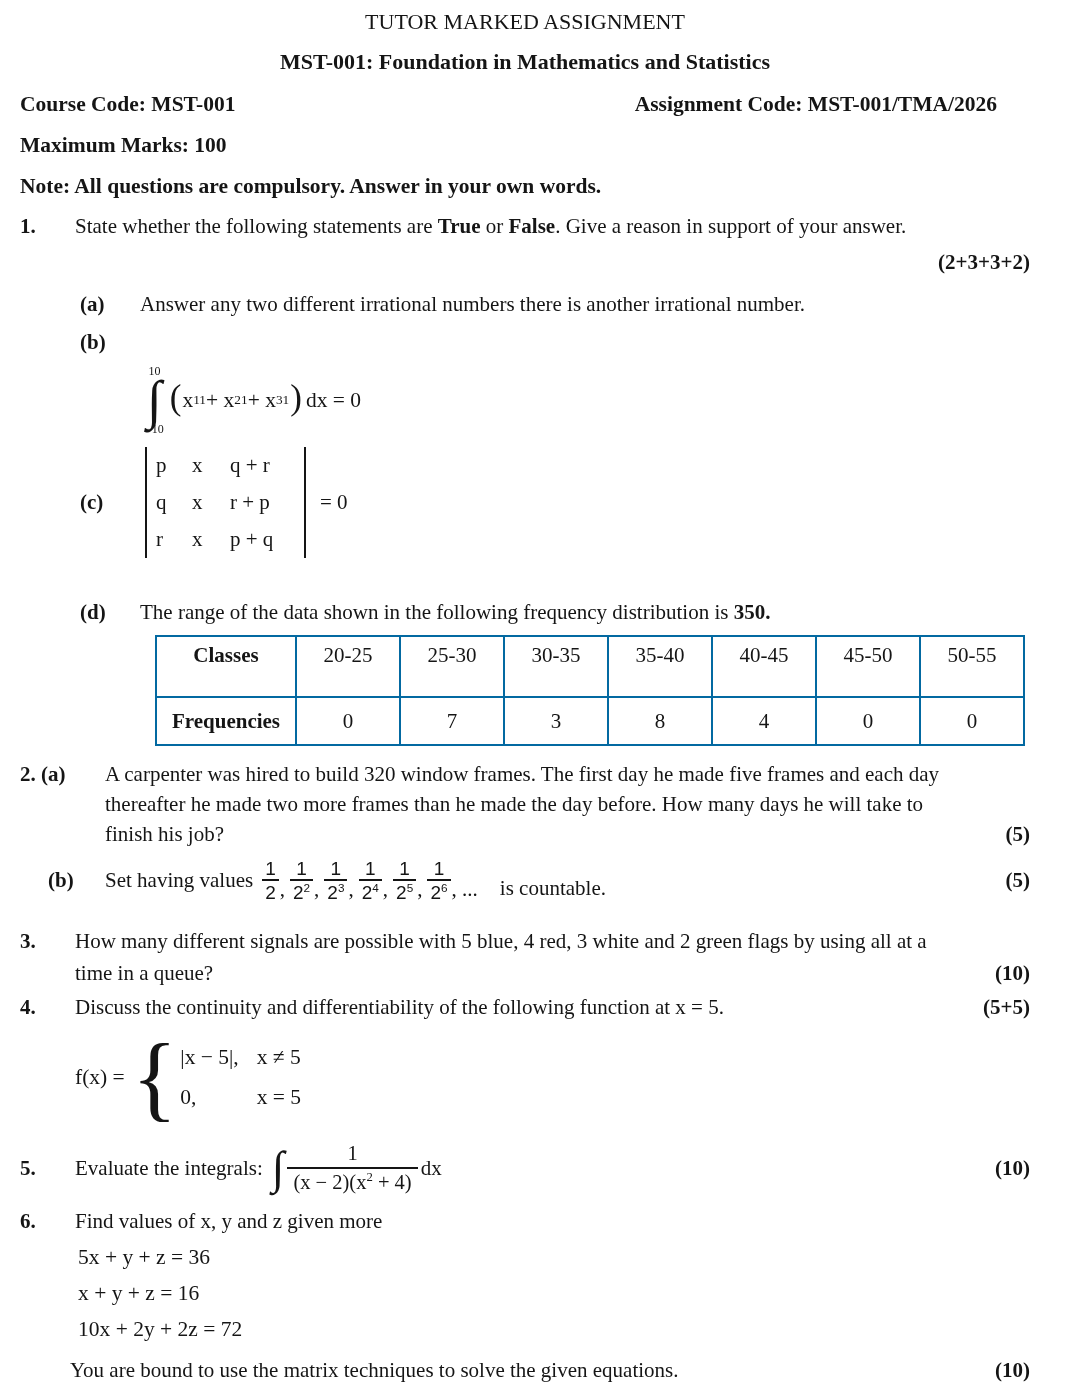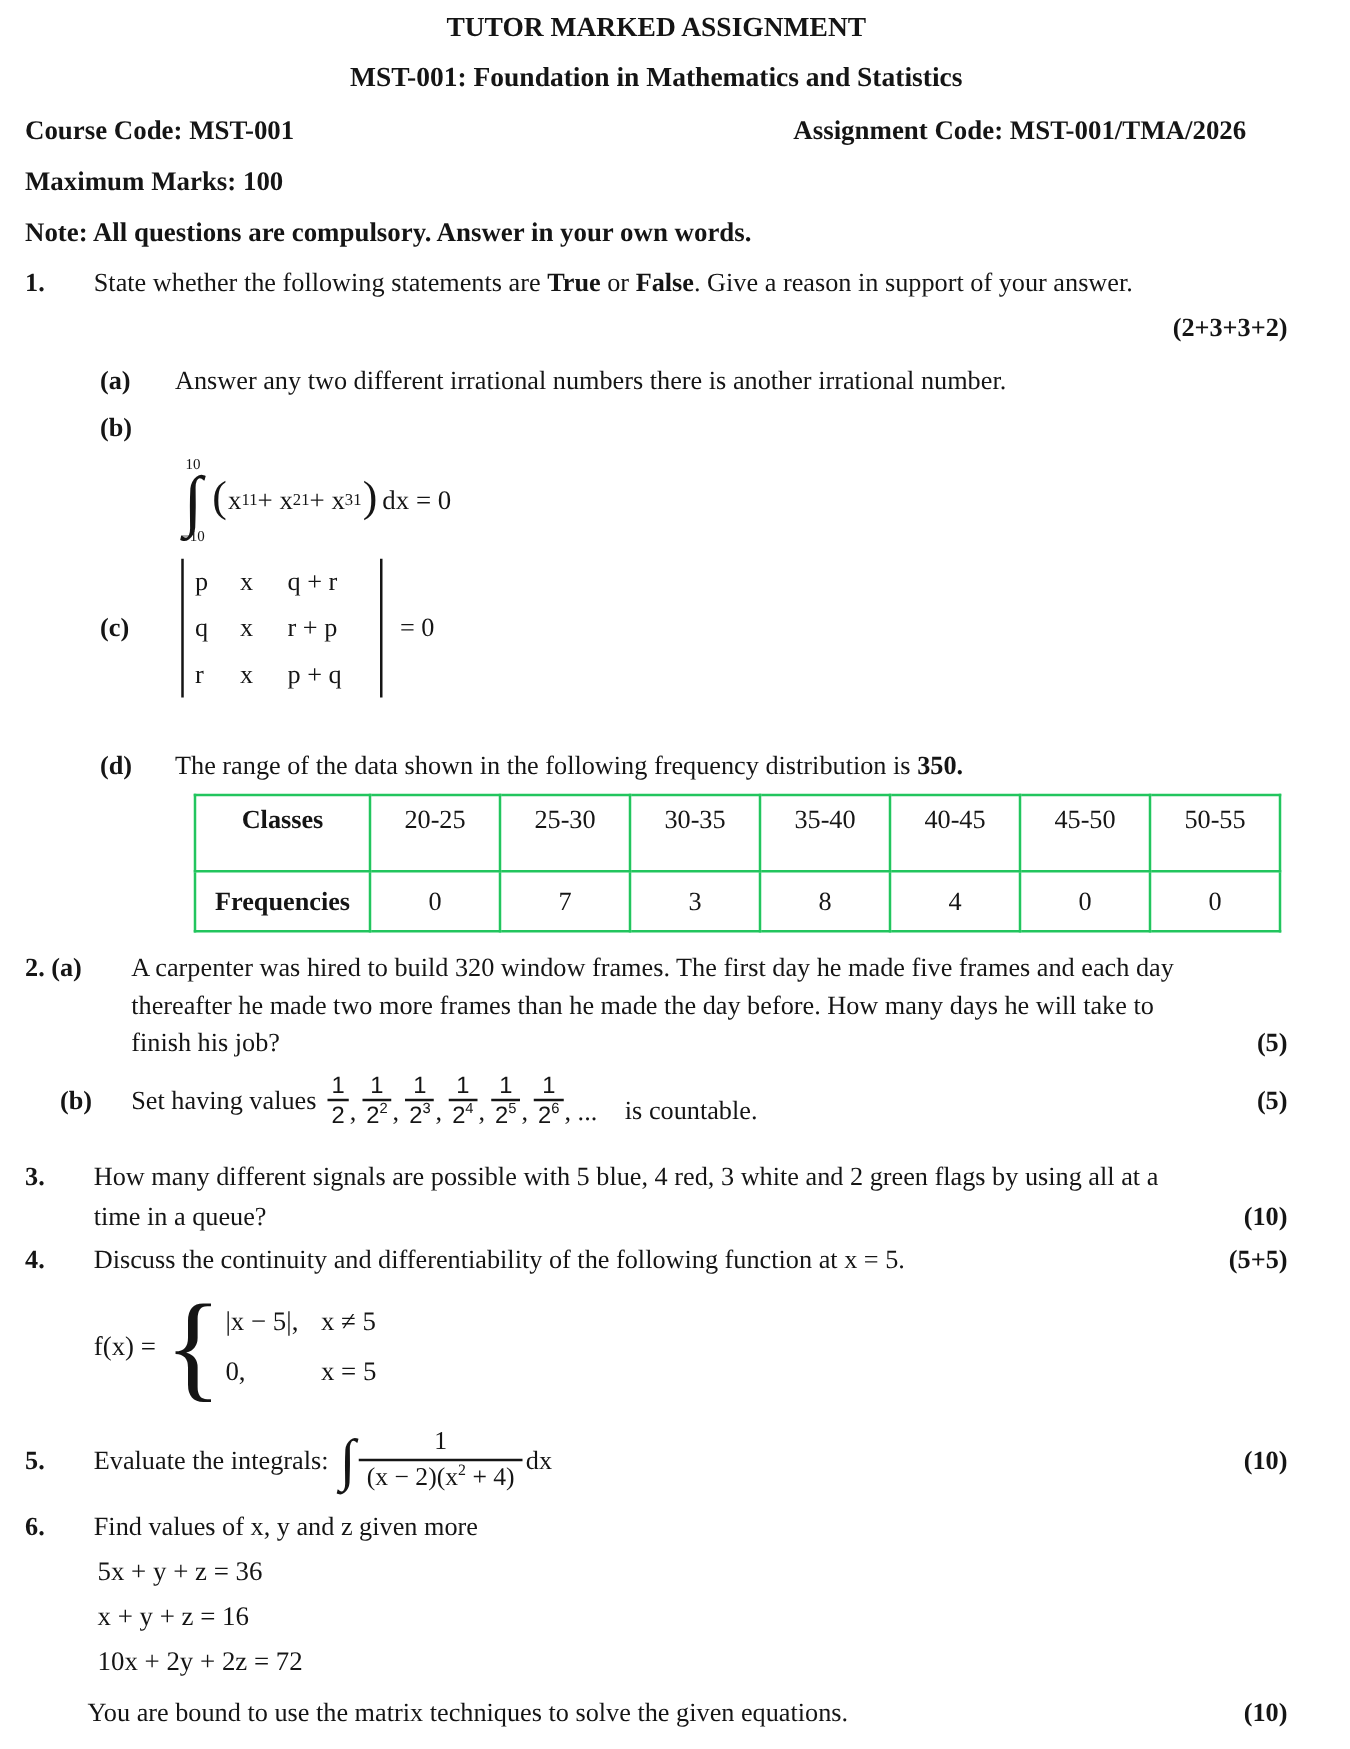--- a/index.html
+++ b/index.html
@@ -2,21 +2,21 @@
 <html><head>
 <meta charset="utf-8">
 <style>
   html,body{margin:0;padding:0;background:#ffffff;}
   .page{
     width:1080px;height:1399px;box-sizing:border-box;
     padding:9px 50px 0 20px;background:#ffffff;color:#151515;
     font-family:"Liberation Serif","DejaVu Serif",serif;
     position:relative;overflow:hidden;
   }
-  .title{font-weight:bold;font-size:22px;text-align:center;}
+  .title{font-weight:normal;font-size:22px;text-align:center;}
   .subtitle{font-weight:bold;font-size:22px;text-align:center;margin-top:14px;}
   .codes{display:flex;justify-content:space-between;font-weight:bold;font-size:21.5px;margin-top:17px;padding-right:33px;}
   .bold-line{font-weight:bold;font-size:21.5px;margin-top:16px;}
   .qrow{display:flex;margin-top:15px;font-size:21px;}
   .qnum{width:55px;flex-shrink:0;font-weight:bold;}
   .qnum-wide{width:85px;flex-shrink:0;font-weight:bold;}
   .qbody{flex:1;min-width:0;}
   .nowrap{white-space:nowrap;}
   b.inl{font-weight:bold;}
   .marksline{text-align:right;font-weight:bold;font-size:21px;margin-top:11px;}
@@ -34,21 +34,21 @@
   .bigp{font-size:35px;font-weight:400;line-height:0;position:relative;top:-2px;padding:0 1px;}
   .tail{margin-left:3px;}
   
   .det-row{display:flex;align-items:center;margin-top:12px;font-size:21px;}
   .det{display:grid;grid-template-columns:36px 38px 66px;row-gap:12px;
        border-left:2px solid #151515;border-right:2px solid #151515;padding:6px 8px 6px 9px;}
   .det-eq{margin-left:14px;}
   .drow-gap{margin-top:42px;}
   
   table.freq{border-collapse:collapse;margin:10px 0 0 135px;font-size:21px;}
-  table.freq td{border:2px solid #22c55e;text-align:center;}
+  table.freq td{border:2px solid #0369a1;text-align:center;}
   table.freq tr.hdr td{height:52px;vertical-align:top;padding-top:6px;}
   table.freq tr.dat td{height:44px;vertical-align:middle;border-radius:13px;}
   .tbold{font-weight:bold;}
   
   .qrow2{display:flex;margin-top:13px;font-size:21px;line-height:30px;}
   .line{white-space:nowrap;}
   .lastline{display:flex;white-space:nowrap;}
   .fracline{display:flex;align-items:center;margin-top:2px;font-size:21px;min-height:58px;}
   .blabel{margin-left:28px;width:57px;flex-shrink:0;font-weight:bold;}
   .frac{display:inline-flex;flex-direction:column;align-items:center;

